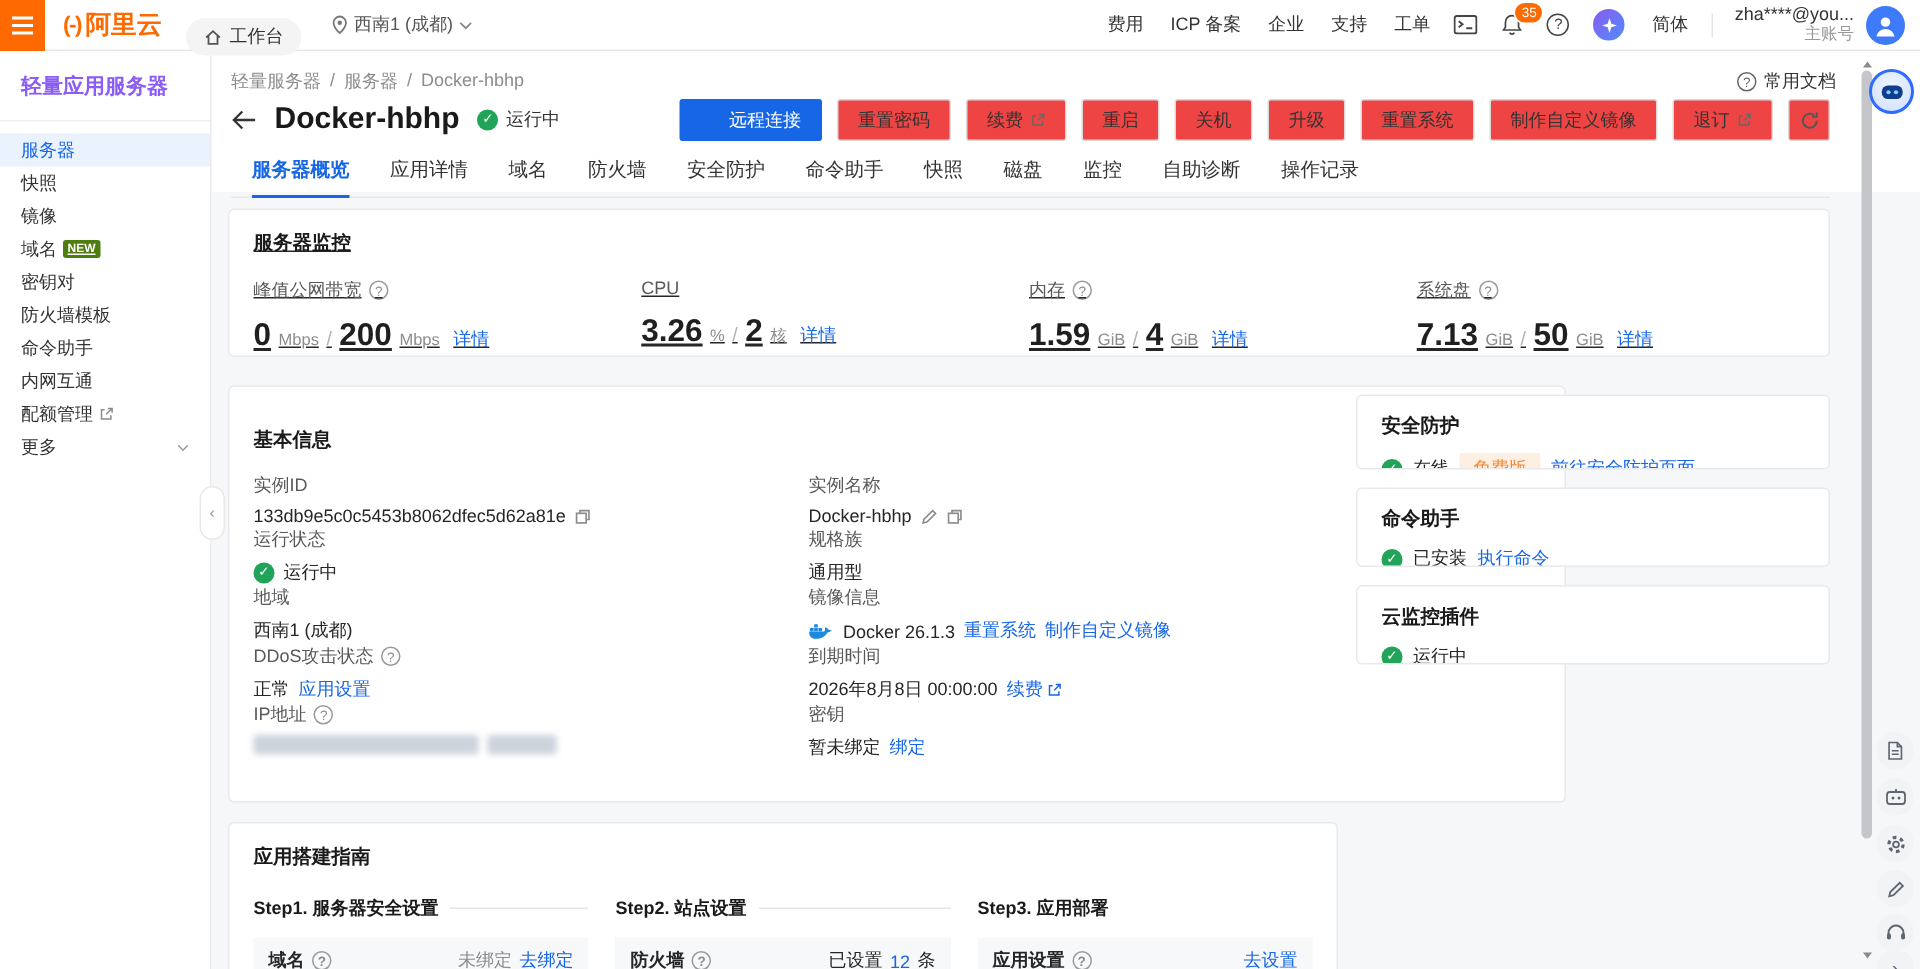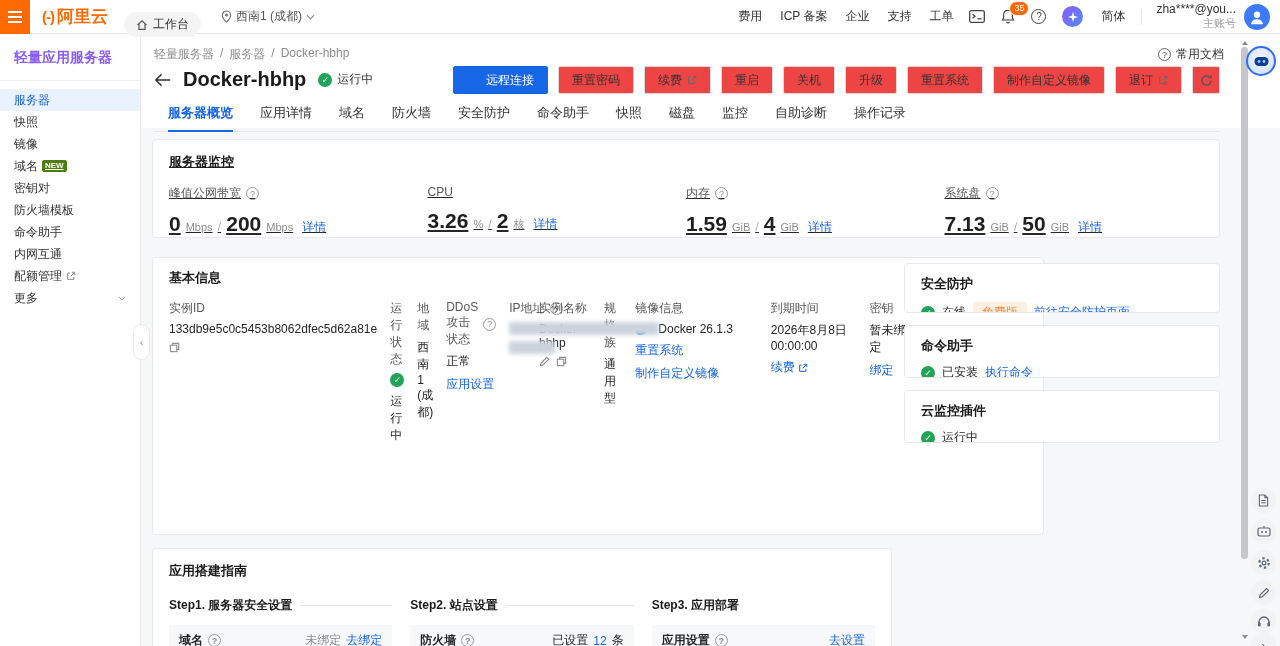--- a/index.html
+++ b/index.html
@@ -93,23 +93,23 @@
   .metrics { display:flex; margin-top:14px; }
   .metric { flex:1; }
   .m-label { color:#595959; display:flex; gap:5px; align-items:center; }
   .m-val { display:flex; align-items:baseline; gap:5px; margin:10px 0 9px; }
   .m-big { font-size:21px; font-weight:600; color:#1f1f1f; }
   .m-unit { font-size:11px; color:#8c8c8c; }
   .m-sep { color:#b3b3b3; font-size:13px; }
   .m-link { margin-left:4px; font-size:12px; }
 
   
-  #basic { left:11px; top:223px; width:892px; height:278px; padding:11px 16px; }
+  #basic { left:11px; top:223px; width:892px; height:278px; padding:26px 16px; }
   .bi-grid { display:flex; margin-top:13px; }
-  .bi-col { width:370px; display:flex; flex-direction:row; gap:13px; }
+  .bi-col { width:370px; display:flex; flex-direction:column; }
   .f-label { color:#595959; margin-bottom:5px; display:flex; gap:5px; align-items:center; }
   .f-value { color:#262626; display:flex; align-items:center; gap:6px; flex-wrap:wrap; }
   .ico { color:#8c8c8c; cursor:pointer; display:inline-flex; }
   .redact { display:inline-block; height:13px; background:#ccd3dc; border-radius:2px; filter:blur(2px); }
 
   
   .panel { left:763px; width:316px; padding:11px 16px; }
   #panel-sec { top:229px; height:50px; }
   #panel-cmd { top:291px; height:53px; }
   #panel-cms { top:356px; height:53px; }

